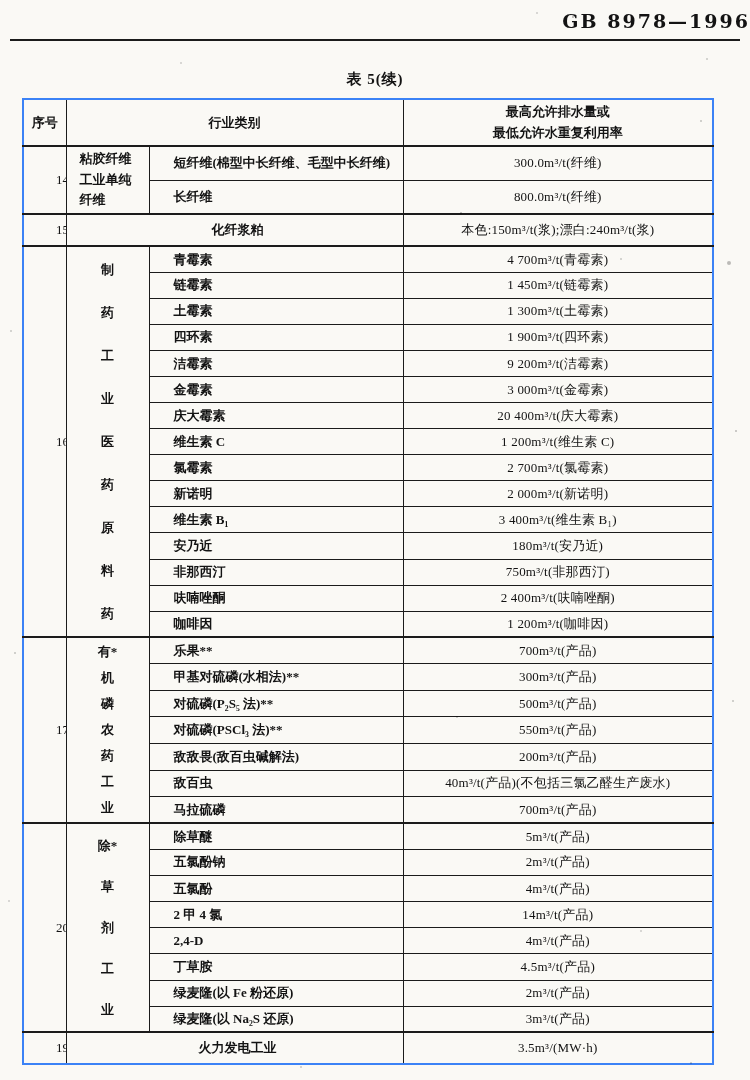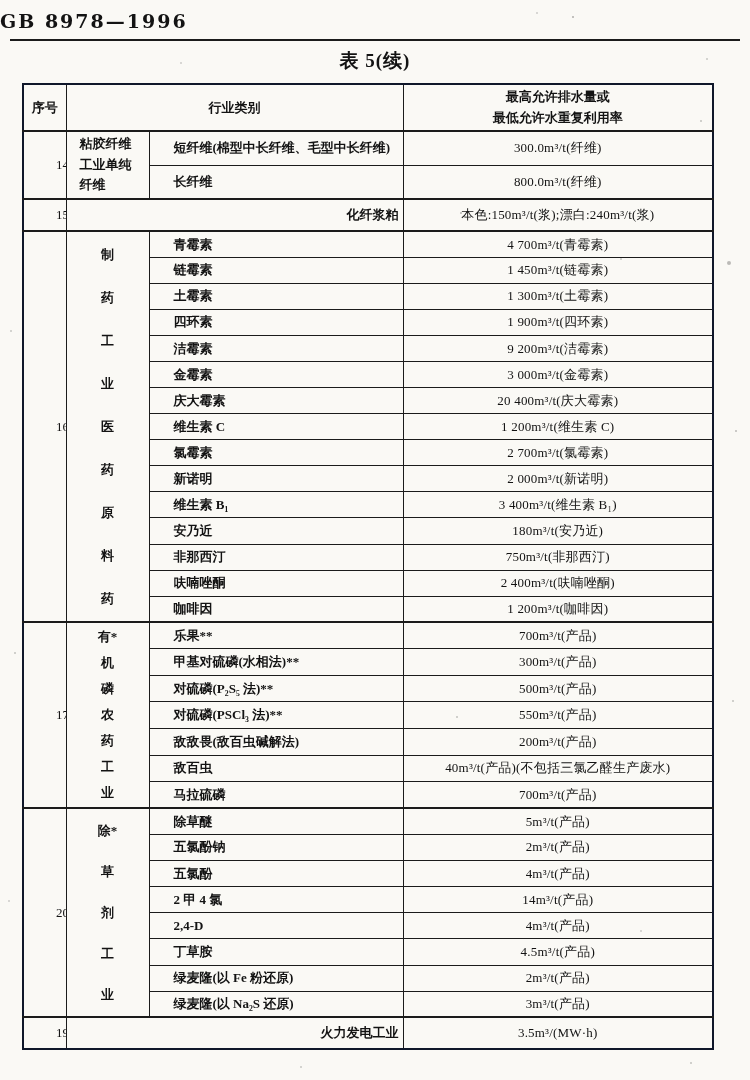--- a/index.html
+++ b/index.html
@@ -6,45 +6,45 @@
   html,body { margin:0; padding:0; }
   body {
     width:750px; height:1080px;
     background:#faf9f5;
     font-family:"Liberation Serif","DejaVu Serif",serif;
     color:#131313;
     position:relative;
     overflow:hidden;
   }
   .doc-code {
-    text-align:left;
+    text-align:right;
     padding-top:10px;
     font-size:19px;
     font-weight:bold;
     letter-spacing:2px;
     font-family:"DejaVu Serif","Liberation Serif",serif;
   }
   .top-rule {
     height:2px;
     background:#1b1b1b;
     margin:7px 10px 0 10px;
   }
   .table-title {
     text-align:center;
-    font-size:19px;
-    font-weight:bold;
-    margin:7px 0 9px 0;
+    font-size:15px;
+    font-weight:bold;
+    margin:29px 0 9px 0;
     letter-spacing:1px;
   }
   table.std-table {
     border-collapse:collapse;
     table-layout:fixed;
     width:690px;
     margin-left:22px;
-    border:2px solid #0f172a;
+    border:2px solid #3b82f6;
   }
   .std-table col.c-no    { width:43px; }
   .std-table col.c-group { width:83px; }
   .std-table col.c-item  { width:254px; }
   .std-table col.c-value { width:310px; }
   .std-table th, .std-table td {
     border:1px solid #1b1b1b;
     font-size:13px;
     padding:1px 4px;
     overflow:hidden;
@@ -78,21 +78,21 @@
   }
   td.wrap-label {
     font-weight:bold;
     padding:2px 13px;
     line-height:1.6;
     text-align:left;
   }
   td.span-label {
     font-weight:bold;
     padding-left:10px;
-    text-align:right;
+    text-align:center;
   }
   td.vlabel {
     font-weight:bold;
     text-align:center;
     vertical-align:middle;
     white-space:pre-line;
   }
   td.vl-16 { line-height:43px; }
   td.vl-17 { line-height:26px; }
   td.vl-18 { line-height:41px; }

